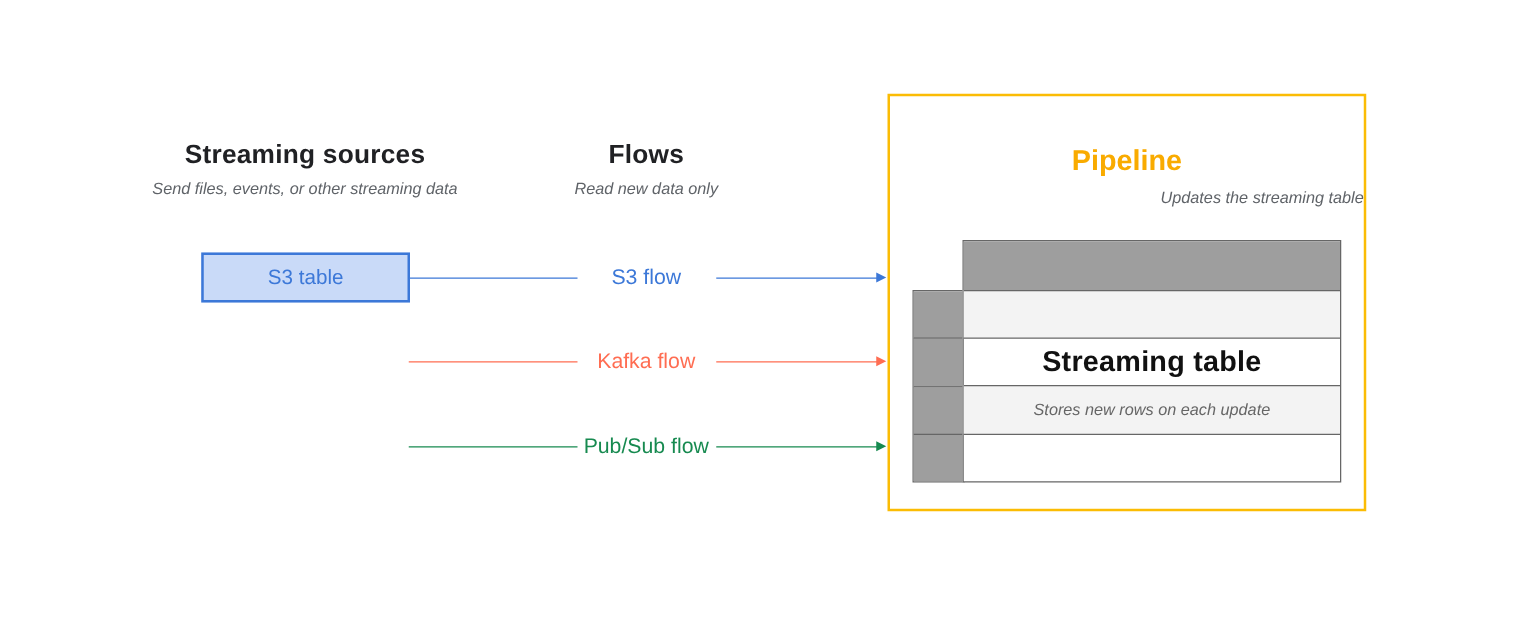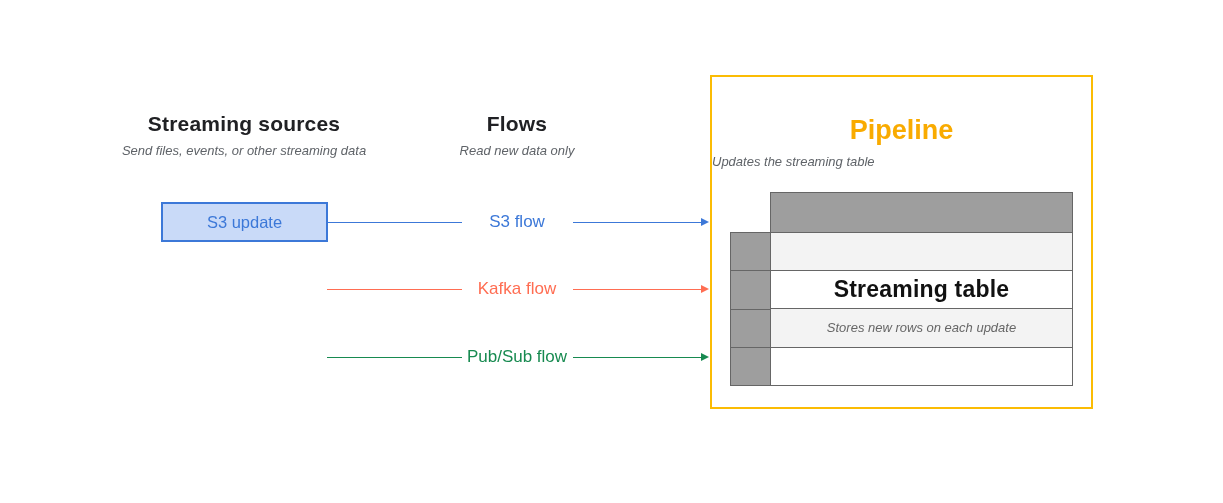--- a/index.html
+++ b/index.html
@@ -14,22 +14,22 @@
   .col-sub    { font-size:13px; font-style:italic; color:#5F6368; margin-top:7px; }
 
   #sources-header { left:84px;  top:112px; width:320px; }
   #flows-header   { left:407px; top:112px; width:220px; }
 
   
   .pipeline-box {
     position:absolute; left:710px; top:75px; width:383px; height:334px;
     box-sizing:border-box; border:2.5px solid #FBBC04; background:#fff;
   }
-  .pipeline-title { margin-top:38px; text-align:center; font-size:27px; font-weight:bold; }
-  .pipeline-sub   { text-align:left; font-size:13px; font-style:italic; color:#5F6368; margin-top:8px; }
+  .pipeline-title { margin-top:38px; text-align:center; font-size:23px; font-weight:bold; }
+  .pipeline-sub   { text-align:right; font-size:13px; font-style:italic; color:#5F6368; margin-top:8px; }
 
   
   .source-box {
     position:absolute; left:161px; width:167px; height:40px; box-sizing:border-box;
     border:2px solid; display:flex; align-items:center; justify-content:center;
     font-size:16.5px;
   }
   #src-0 { top:202px; }
   #src-1 { top:269px; }
   #src-2 { top:337px; }
@@ -79,21 +79,21 @@
     <div class="col-title">Streaming sources</div>
     <div class="col-sub">Send files, events, or other streaming data</div>
   </div>
 
   <div class="pipeline-box" style="border-color: rgb(251, 188, 4);">
     <div class="pipeline-title" style="color: rgb(249, 171, 0);">Pipeline</div>
     <div class="pipeline-sub">Updates the streaming table</div>
   </div>
 
   <div class="source-box" id="src-0" style="border-color: rgb(60, 120, 216); background-color: rgb(201, 218, 248); color: rgb(60, 120, 216);">
-    <span>S3 update</span>
+    <span>S3 table</span>
   </div>
 
   <div class="flow-line fl-left l1-0" style="border-top-color: rgb(60, 120, 216);"></div>
   <div class="flow-label lab-0" style="color: rgb(60, 120, 216);">S3 flow</div>
   <div class="flow-line fl-right l1-0" style="border-top-color: rgb(60, 120, 216);"></div>
   <div class="arrowhead ar-0" style="border-left-color: rgb(60, 120, 216);"></div>
 
   <div class="flow-line fl-left l1-1" style="border-top-color: rgb(255, 109, 82);"></div>
   <div class="flow-label lab-1" style="color: rgb(255, 109, 82);">Kafka flow</div>
   <div class="flow-line fl-right l1-1" style="border-top-color: rgb(255, 109, 82);"></div>

